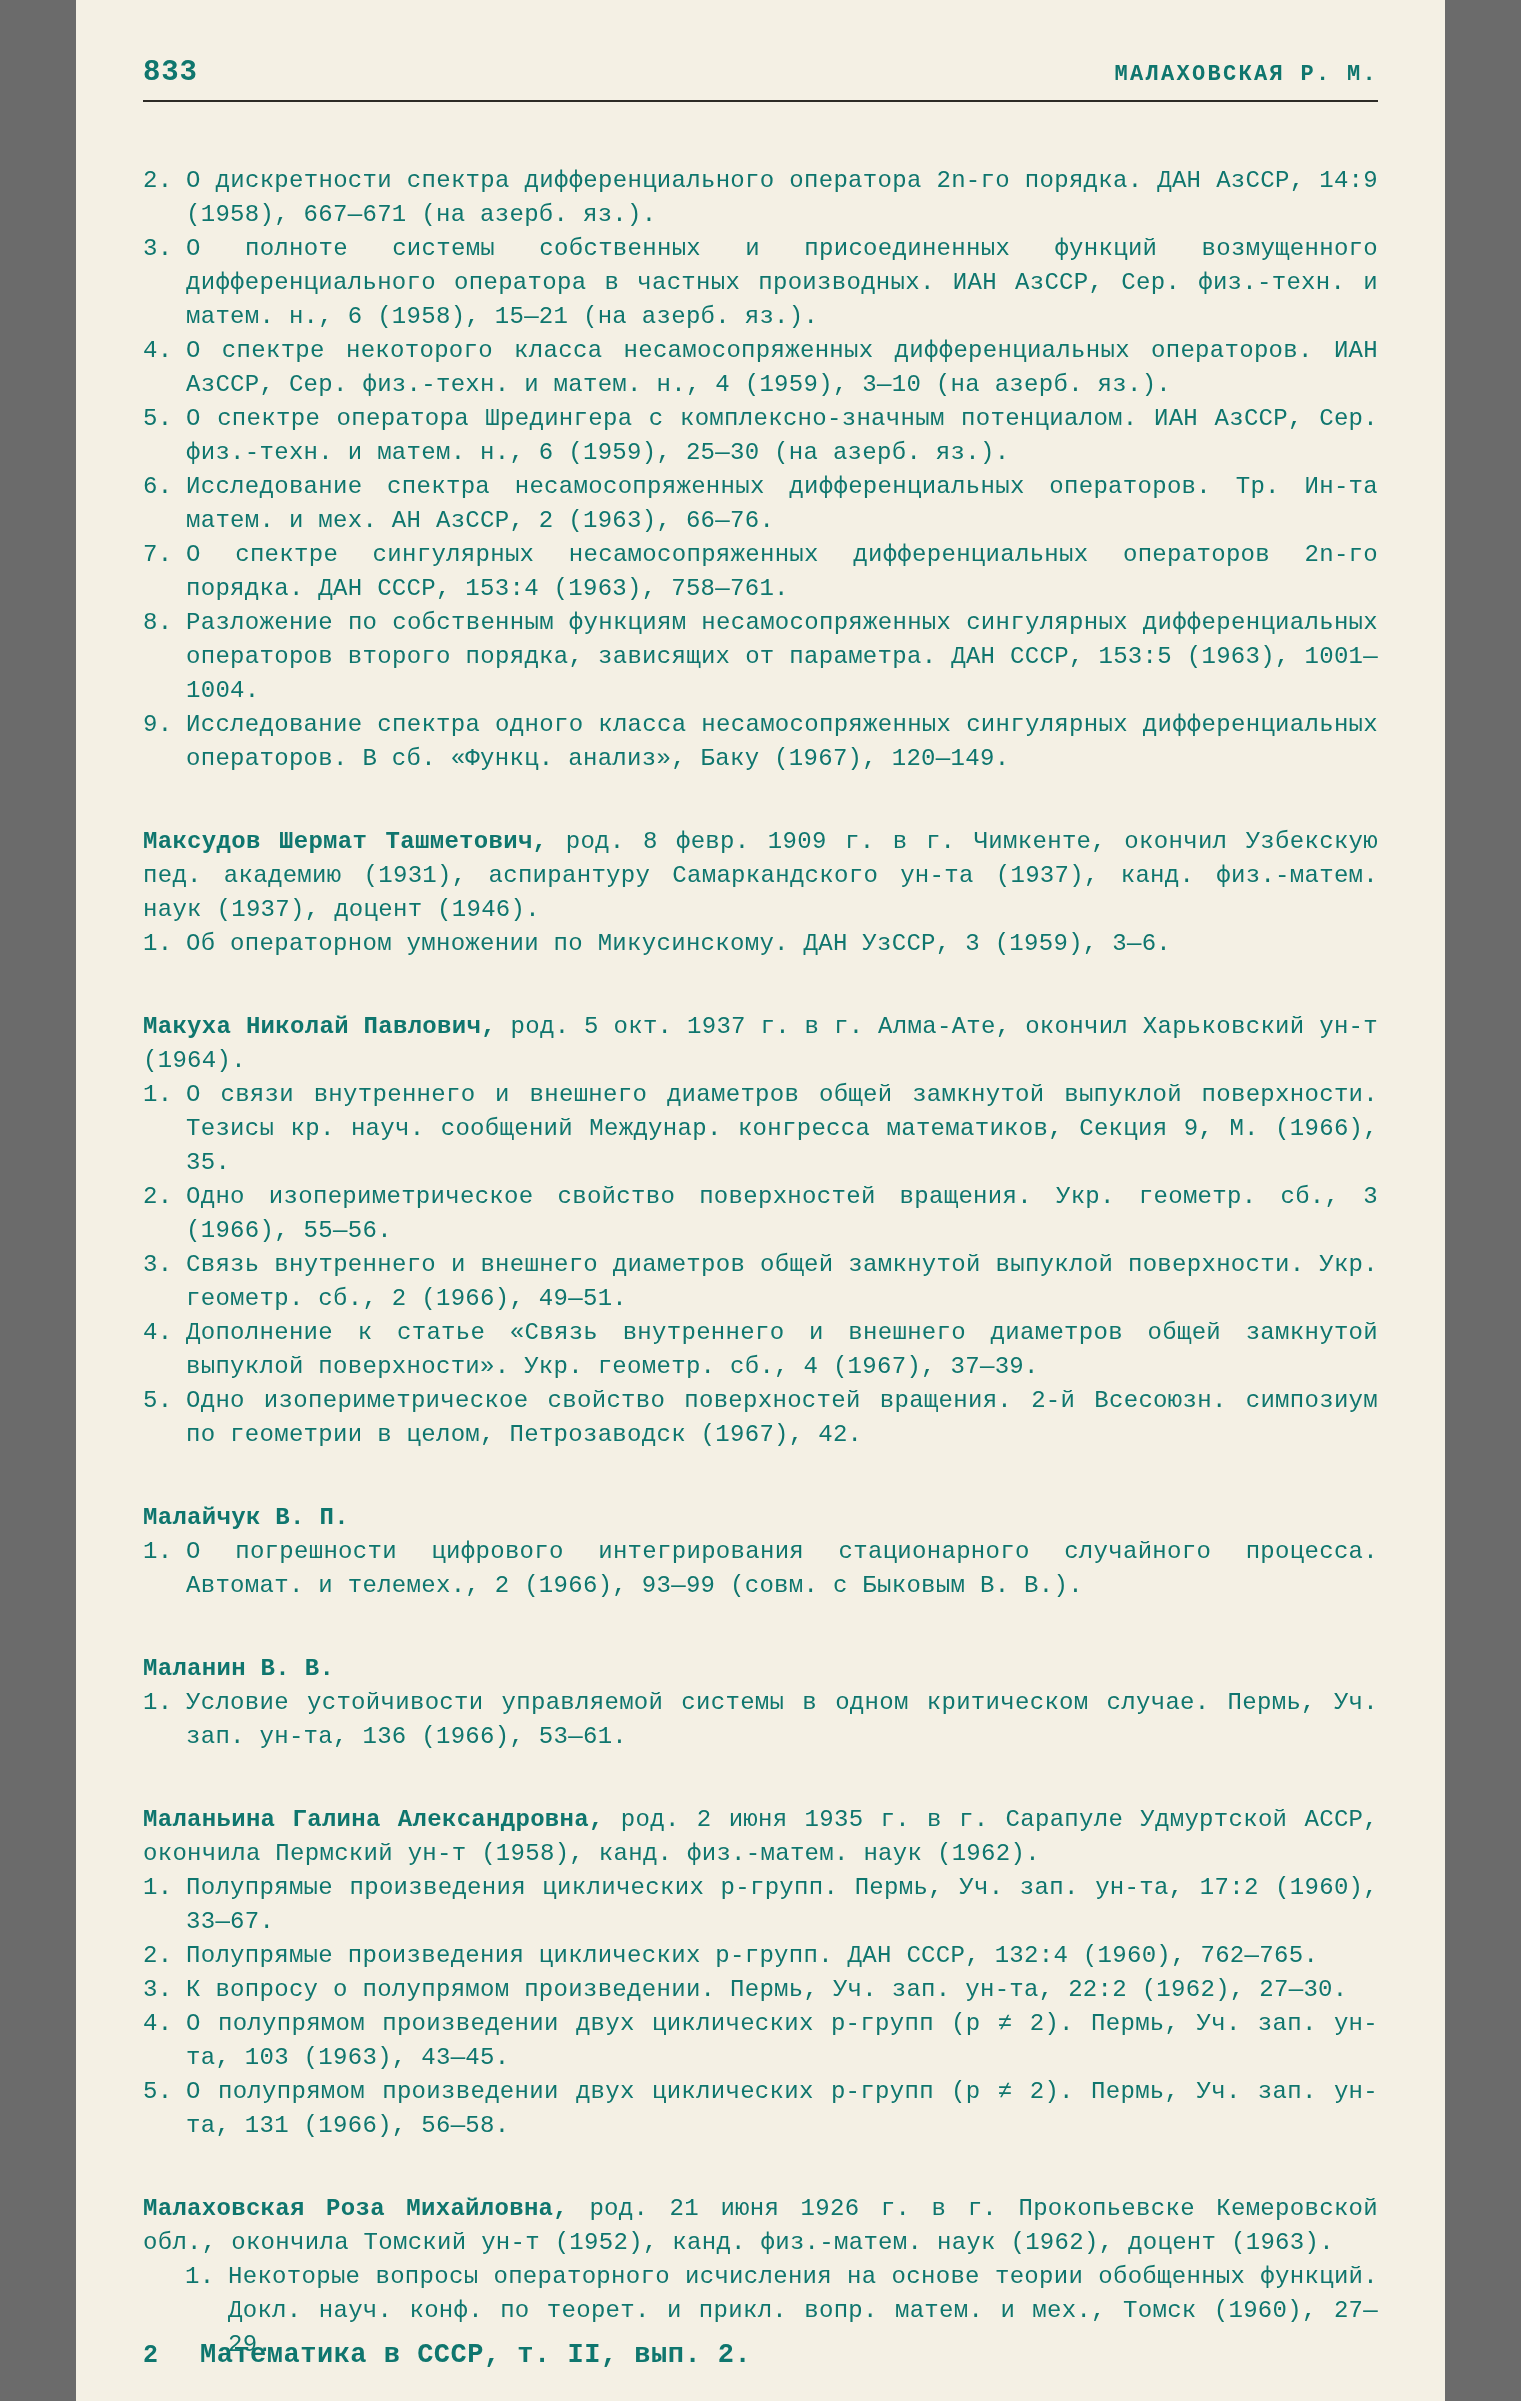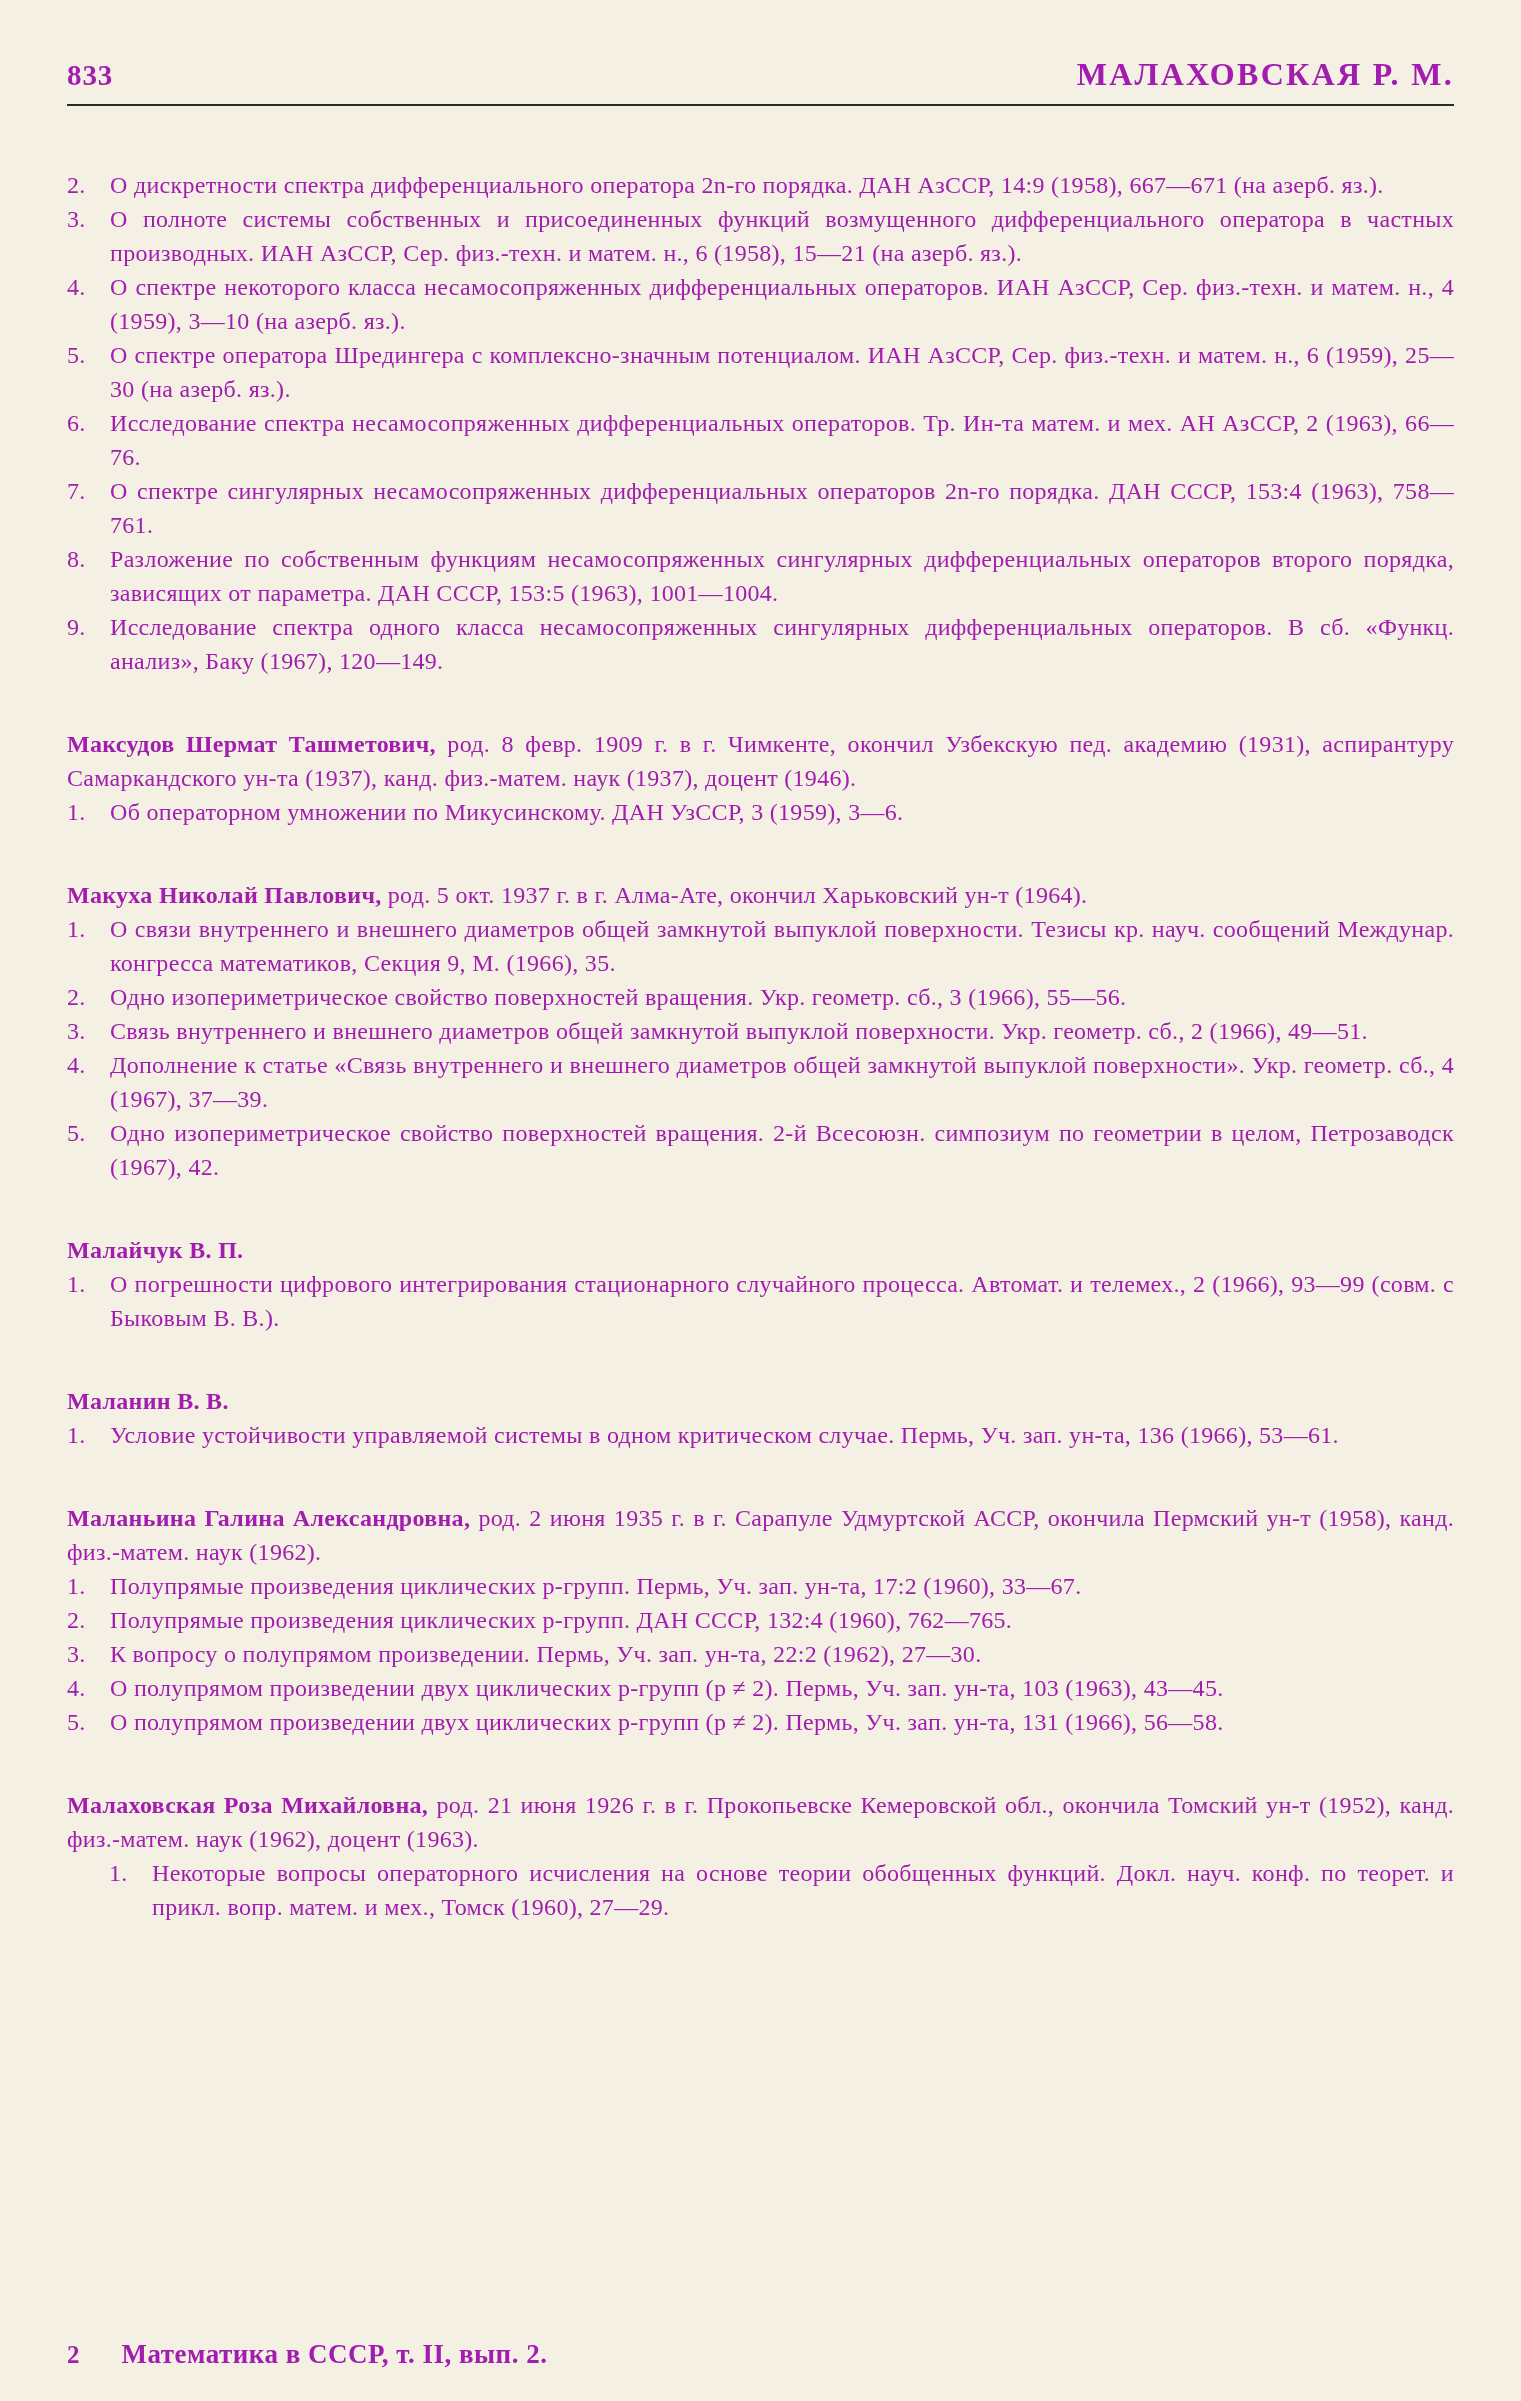--- a/index.html
+++ b/index.html
@@ -1,34 +1,34 @@
 <!DOCTYPE html>
 <html lang="ru" style="font-size:14.5px"><head>
 <meta charset="utf-8">
 <style>
   * { margin:0; padding:0; box-sizing:border-box; }
   html,body { background:#6b6b6b; }
   .page {
-    width:1521px;
+    width:1369px;
     height:2401px;
     margin:0 auto;
     background:#f4f0e4;
-    color:#a21caf;
-    font-family:Liberation Serif, serif;
+    color:#0f766e;
+    font-family:Liberation Mono, monospace;
     padding:56px 67px 33px 67px;
     position:relative;
     overflow:hidden;
   }
   .page-header {
     display:flex;
     justify-content:space-between;
     align-items:baseline;
   }
   .page-num { font-size:29px; font-weight:bold; letter-spacing:0.9px; }
-  .running-title { font-size:32px; font-weight:bold; letter-spacing:2.3px; }
+  .running-title { font-size:22px; font-weight:bold; letter-spacing:2.3px; }
   .header-rule {
     border:none;
     border-top:2.7px solid #2d2b26;
     margin-top:11px;
   }
   .content {
     margin-top:62px;
     font-size:24px;
     line-height:34px;
     letter-spacing:0.3px;

